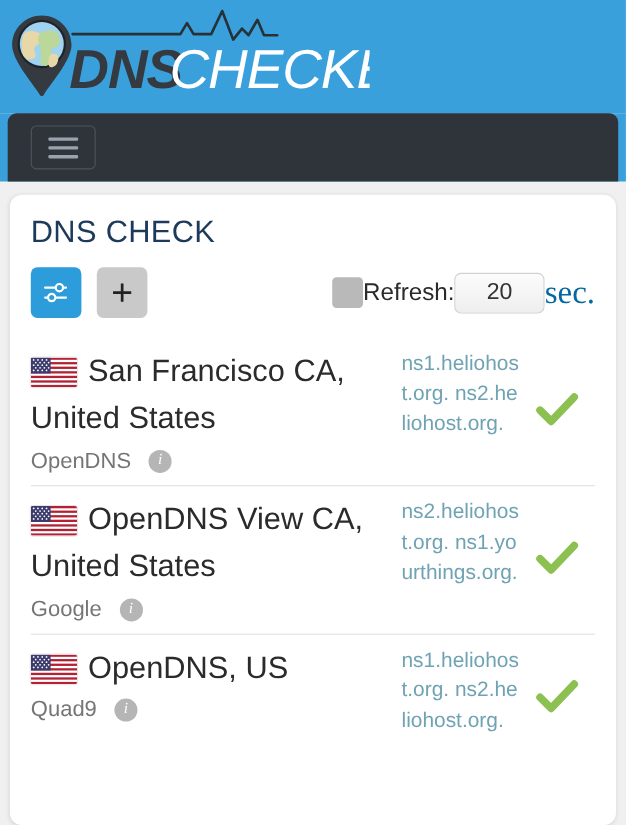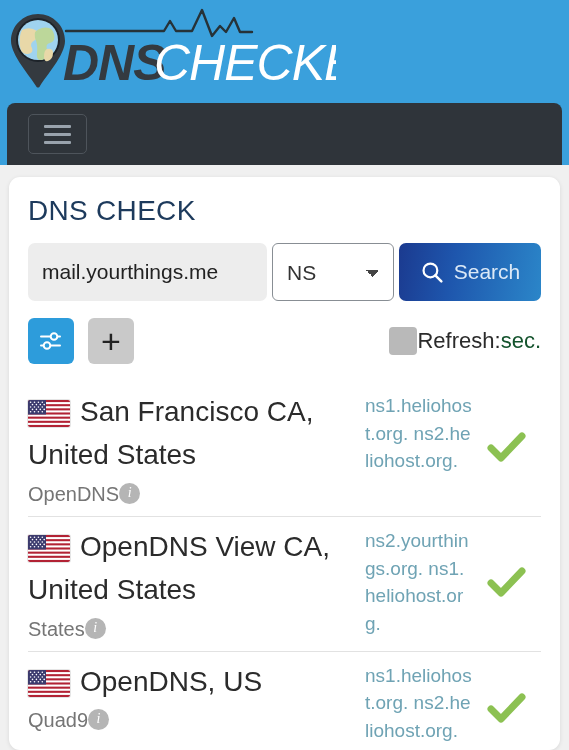--- a/index.html
+++ b/index.html
@@ -199,22 +199,23 @@
     border: 1px solid #d2d2d2;
     border-radius: 6px;
     background: linear-gradient(180deg, #fcfcfc 0%, #eeeeee 100%);
     text-align: center;
     font-size: 21px;
     font-family: "Liberation Sans", sans-serif;
     color: #333;
     outline: none;
   }
   .refresh-unit {
-    font-size: 22px;
-    color: #14532d;
+    font-size: 30px;
+    color: #0369a1;
+    font-family: Liberation Serif, serif;
   }
 
   
   .results { }
   .result-row {
     display: flex;
     align-items: flex-start;
     padding: 8px 0 10px 0;
     border-bottom: 1px solid #e2e2e2;
     min-height: 117px;
@@ -240,21 +241,22 @@
     border-radius: 2px;
     box-shadow: 0 0 0 1px rgba(0,0,0,0.10);
     overflow: hidden;
   }
   .flag svg { display: block; }
   .provider-line {
     margin-top: 6px;
     font-size: 20px;
     color: #757575;
     display: flex;
-    gap: 0;
+    align-items: center;
+    gap: 16px;
   }
   .info-icon {
     width: 21px;
     height: 21px;
     border-radius: 50%;
     background: #b5b5b5;
     color: #fff;
     font-size: 14px;
     font-style: italic;
     font-family: "Liberation Serif", serif;
@@ -314,50 +316,38 @@
       <span class="bar"></span>
     </div>
   </div>
 </div>
 
 <div class="page">
   <div class="card">
 
     <h1 class="page-title">DNS CHECK</h1>
 
-    <div class="search-row">
-      <input class="domain-input" type="text" value="mail.yourthings.me" style="">
-      <select class="type-select">
-        <option>NS</option>
-      </select>
-      <button class="search-btn">
-        <svg width="25" height="25" viewBox="0 0 24 24">
-          <circle cx="10" cy="10" r="6.6" fill="none" stroke="#ffffff" stroke-width="2.1"></circle>
-          <line x1="14.7" y1="14.7" x2="20.5" y2="20.5" stroke="#ffffff" stroke-width="2.4" stroke-linecap="round"></line>
-        </svg>
-        <span>Search</span>
-      </button>
-    </div>
 
     <div class="tools-row">
       <button class="icon-btn filter">
         <svg width="26" height="26" viewBox="0 0 26 26">
           <line x1="3" y1="8.5" x2="22" y2="8.5" stroke="#ffffff" stroke-width="2" stroke-linecap="round"></line>
           <line x1="3" y1="17.5" x2="22" y2="17.5" stroke="#ffffff" stroke-width="2" stroke-linecap="round"></line>
           <circle cx="16" cy="8.5" r="3.3" fill="#2d9cdb" stroke="#ffffff" stroke-width="2"></circle>
           <circle cx="9" cy="17.5" r="3.3" fill="#2d9cdb" stroke="#ffffff" stroke-width="2"></circle>
         </svg>
       </button>
       <button class="icon-btn plus">
         <span class="plus-glyph">+</span>
       </button>
 
       <div class="refresh-group">
         <button class="refresh-checkbox"></button>
         <span class="refresh-label">Refresh:</span>
+        <input class="refresh-input" type="text" value="20" style="">
         <span class="refresh-unit">sec.</span>
       </div>
     </div>
 
     <div class="results">
 
       <div class="result-row">
         <div class="res-left">
           <span class="loc-line">
             <span class="flag">
@@ -448,25 +438,25 @@
                     <circle cx="16.2" cy="9.4" r="0.8"></circle>
                   <circle cx="2.6" cy="11.8" r="0.8"></circle>
                     <circle cx="6.5" cy="11.8" r="0.8"></circle>
                     <circle cx="10.4" cy="11.8" r="0.8"></circle>
                     <circle cx="14.3" cy="11.8" r="0.8"></circle>
                 </g>
               </svg>
             </span><span>OpenDNS View CA, United States</span>
           </span>
           <div class="provider-line">
-            <span>States</span>
+            <span>Google</span>
             <span class="info-icon">i</span>
           </div>
         </div>
-        <div class="res-records">ns2.yourthings.org. ns1.heliohost.org.</div>
+        <div class="res-records">ns2.heliohost.org. ns1.yourthings.org.</div>
         <div class="res-status">
           <span class="check">
             <svg width="40" height="34" viewBox="0 0 40 34">
               <path d="M4 17 L14 27 L35 5" fill="none" stroke="#8cc152" stroke-width="7" stroke-linecap="round" stroke-linejoin="round"></path>
             </svg>
           </span>
         </div>
       </div>
 
       <div class="result-row">

